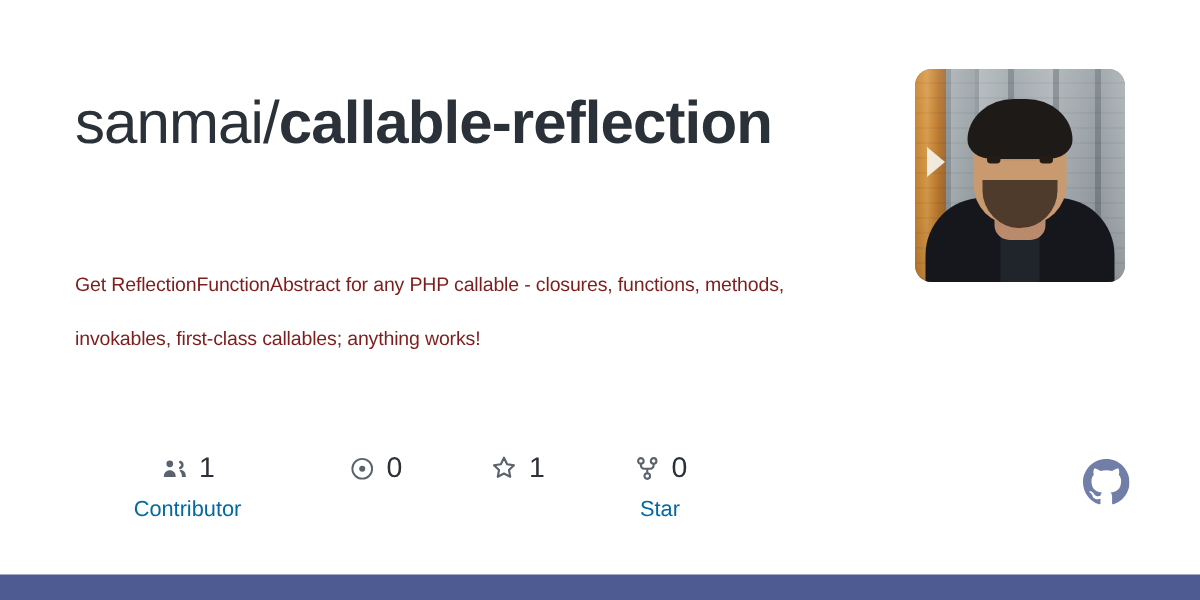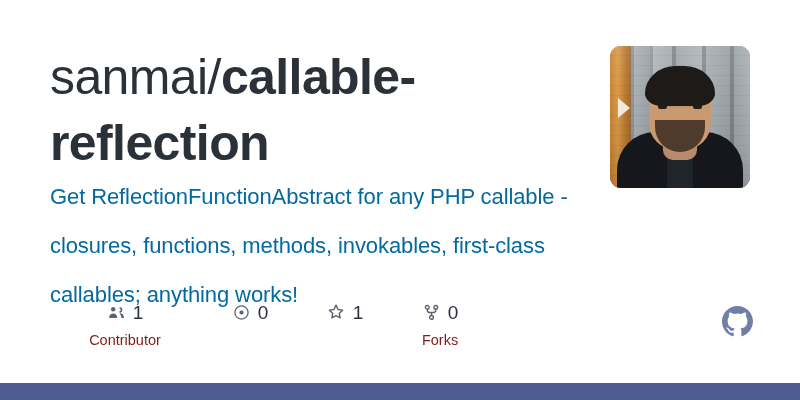--- a/index.html
+++ b/index.html
@@ -21,23 +21,23 @@
     width: 800px;
     height: 400px;
     background: #ffffff;
     box-sizing: border-box;
   }
 
   
   .title {
     position: absolute;
     left: 50px;
-    top: 44px;
+    top: 56px;
     width: 530px;
-    font-size: 50px;
+    font-size: 40px;
     line-height: 1.32;
     letter-spacing: -0.6px;
     color: #2b3138;
     font-weight: 400;
   }
   .title .owner {
     font-weight: 400;
   }
   .title .sep {
     font-weight: 400;
@@ -45,23 +45,23 @@
   .title .repo {
     font-weight: 700;
   }
 
   
   .description {
     position: absolute;
     left: 50px;
     top: 172px;
     width: 530px;
-    font-size: 22px;
-    line-height: 49px;
-    color: #0369a1;
+    font-size: 13px;
+    line-height: 36px;
+    color: #7f1d1d;
     font-weight: 400;
     letter-spacing: -0.1px;
   }
 
   
   .stats {
     position: absolute;
     left: 50px;
     top: 300px;
     width: 430px;
@@ -92,21 +92,21 @@
   }
   .stat-count {
     font-size: 19px;
     color: #2b3138;
     font-weight: 400;
     line-height: 1;
   }
   .stat-label {
     margin-top: 9px;
     font-size: 14.5px;
-    color: #7f1d1d;
+    color: #0369a1;
     font-weight: 400;
     white-space: nowrap;
     line-height: 1;
   }
 
   .stat-contributors { left: 0px;   width: 150px; }
   .stat-issues       { left: 152px; width: 96px; }
   .stat-star         { left: 250px; width: 90px; }
   .stat-forks        { left: 342px; width: 96px; }
 
@@ -331,21 +331,21 @@
         <span class="stat-icon">
           <svg width="17" height="17" viewBox="0 0 16 16" fill="none" stroke="currentColor" stroke-width="1.3" aria-hidden="true">
             <circle cx="4" cy="3.1" r="1.75"></circle>
             <circle cx="12" cy="3.1" r="1.75"></circle>
             <circle cx="8" cy="12.6" r="1.75"></circle>
             <path d="M4 4.85v1.1c0 1.1.9 2 2 2h4c1.1 0 2-.9 2-2v-1.1M8 7.95v2.9" stroke-linecap="round"></path>
           </svg>
         </span>
         <span class="stat-count">0</span>
       </div>
-      <div class="stat-label">Forks</div>
+      <div class="stat-label">Star</div>
     </div>
 
   </div>
 
   <div class="avatar">
     <div class="avatar-photo"></div>
     <div class="avatar-texture"></div>
     <div class="avatar-mark"></div>
     <div class="avatar-torso"></div>
     <div class="avatar-neck"></div>

